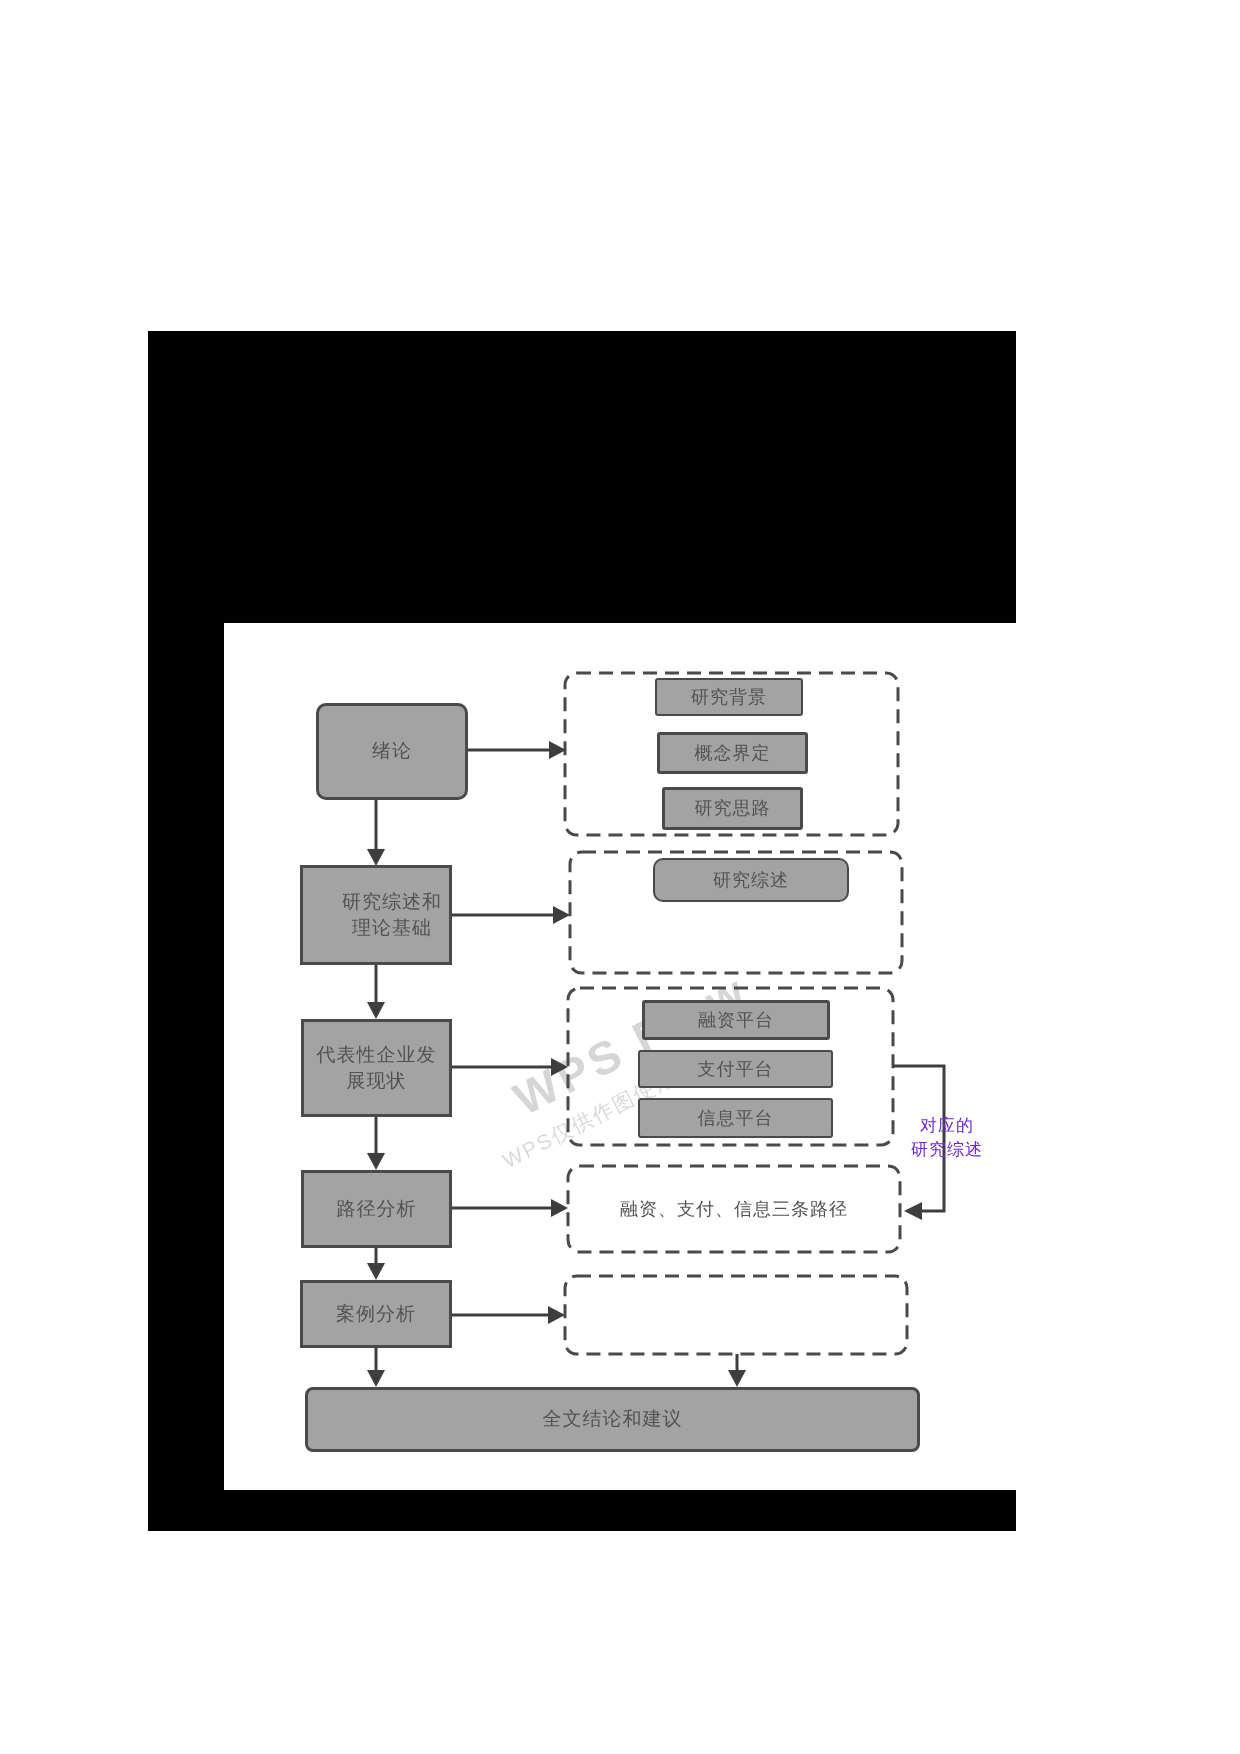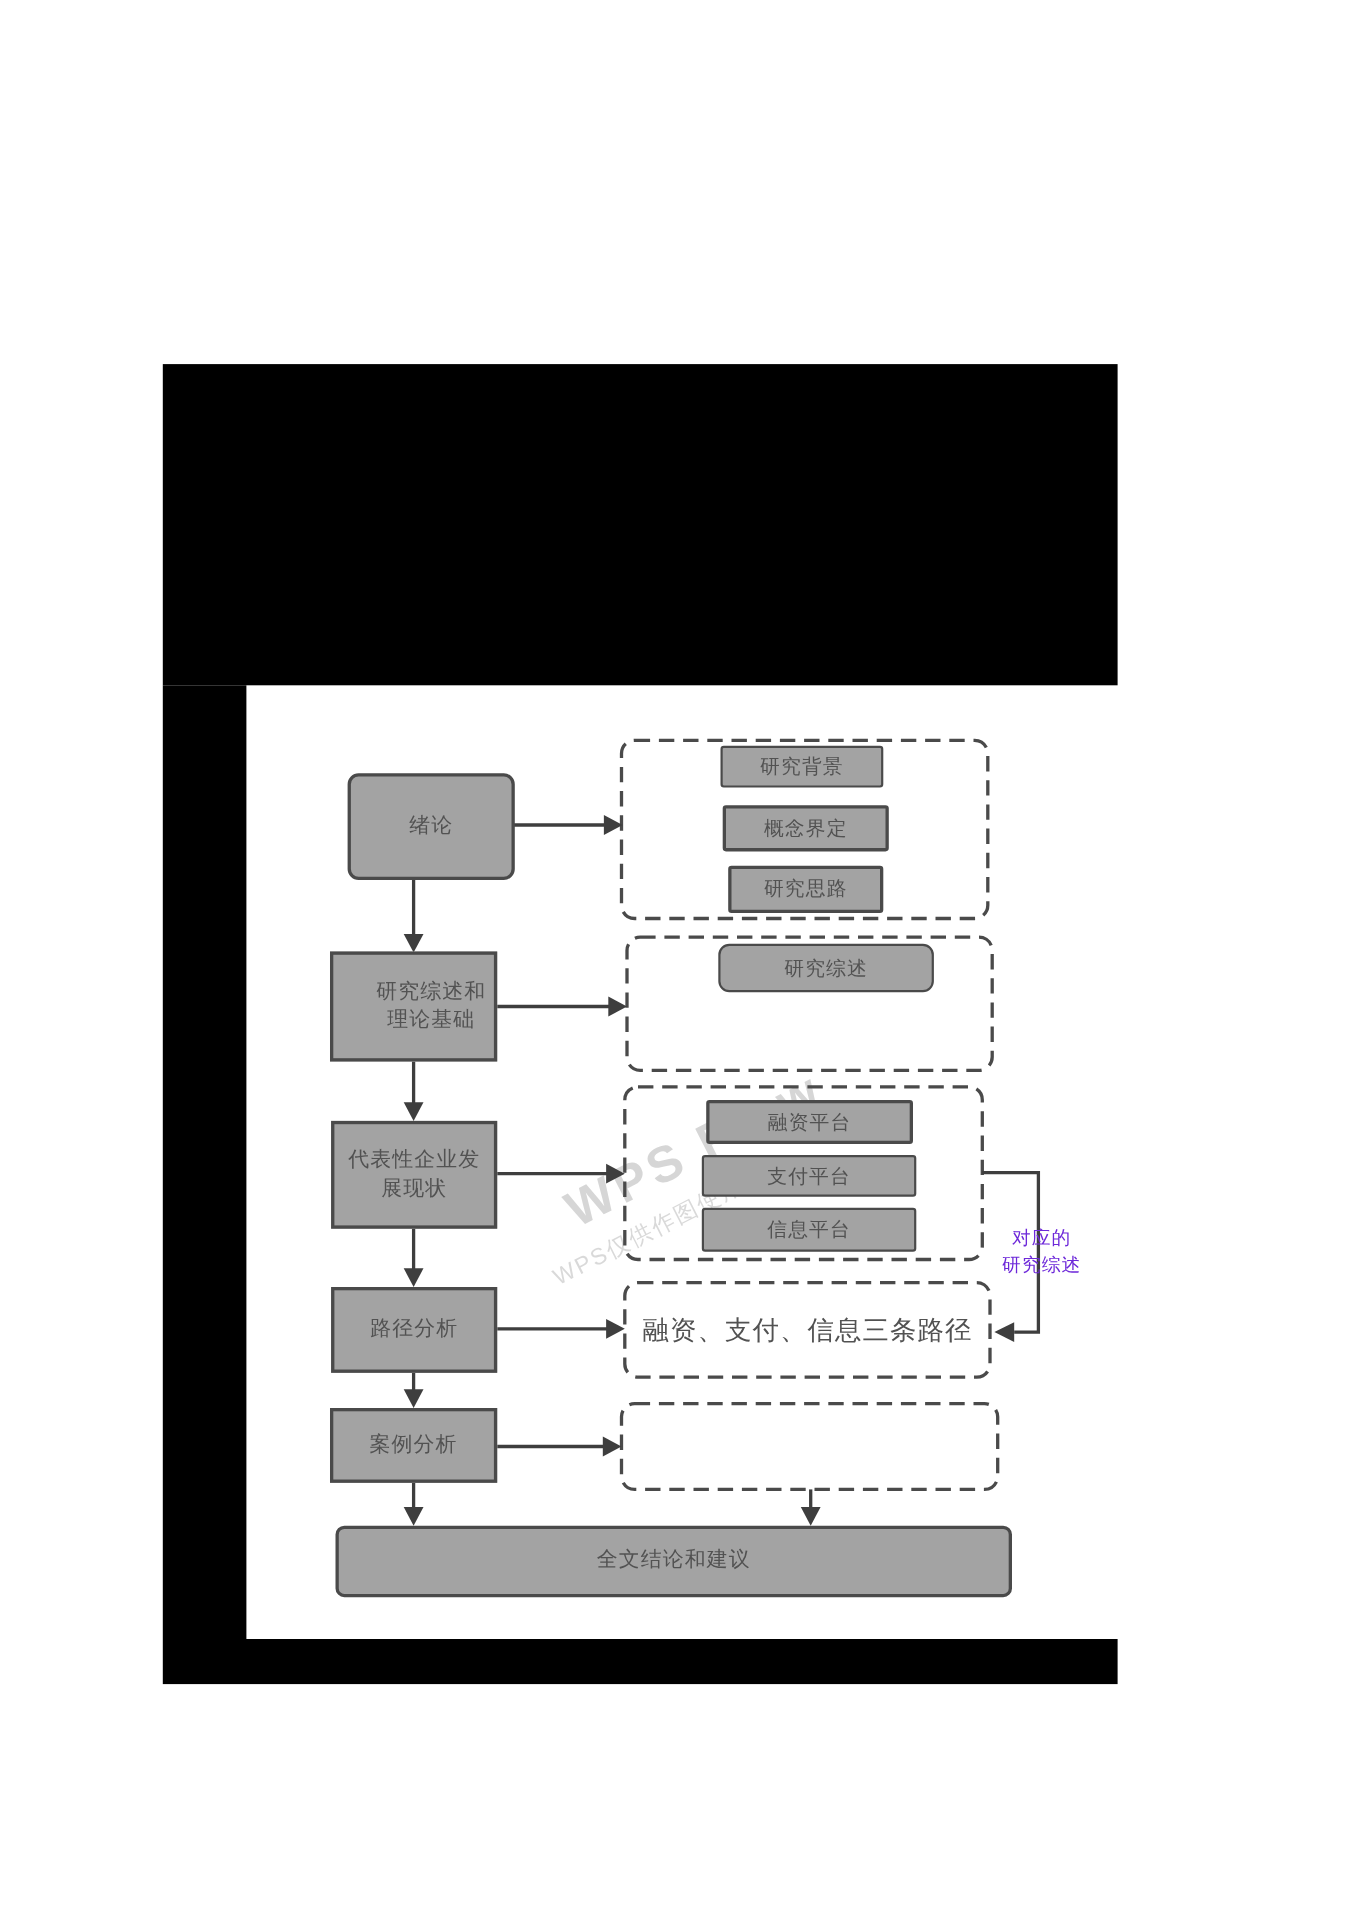--- a/index.html
+++ b/index.html
@@ -14,21 +14,21 @@
        display:flex;align-items:center;justify-content:center;text-align:center;
        color:#525252;font-size:19px;letter-spacing:1px;line-height:1.38;}
   .thin{border-width:2px;}
   .r10{border-radius:10px;margin-left:16px;}
   .r8{border-radius:8px;}
   .r4{border-radius:3px;}
   .inner{font-size:18px;}
   .wrap6{width:126px;word-break:break-all;}
   .wrap8{width:152px;word-break:break-all;}
   .celltext{position:absolute;box-sizing:border-box;display:flex;align-items:center;
-       justify-content:center;text-align:center;color:#525252;font-size:24px;
+       justify-content:center;text-align:center;color:#525252;font-size:18px;
        letter-spacing:1px;}
   .side-label{position:absolute;left:887px;top:1114px;width:120px;text-align:center;
        color:#6d28d9;font-size:17px;line-height:1.4;letter-spacing:1px;}
   .wm1{position:absolute;left:505px;top:1078px;transform:rotate(-27deg);transform-origin:0 0;
        font-size:46px;font-weight:bold;letter-spacing:4px;color:rgba(120,120,120,0.30);
        white-space:nowrap;}
   .wm2{position:absolute;left:498px;top:1150px;transform:rotate(-27deg);transform-origin:0 0;
        font-size:21px;letter-spacing:2px;color:rgba(120,120,120,0.28);white-space:nowrap;}
 </style>
 </head>

